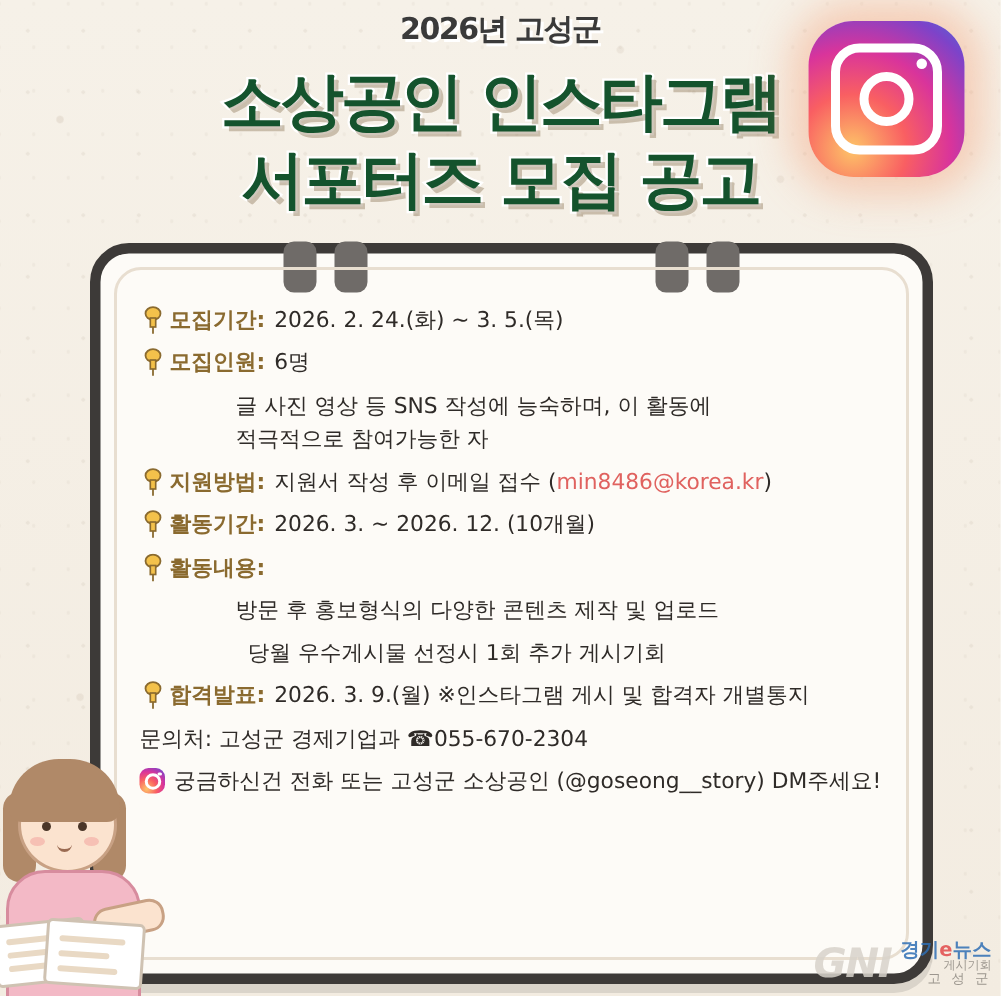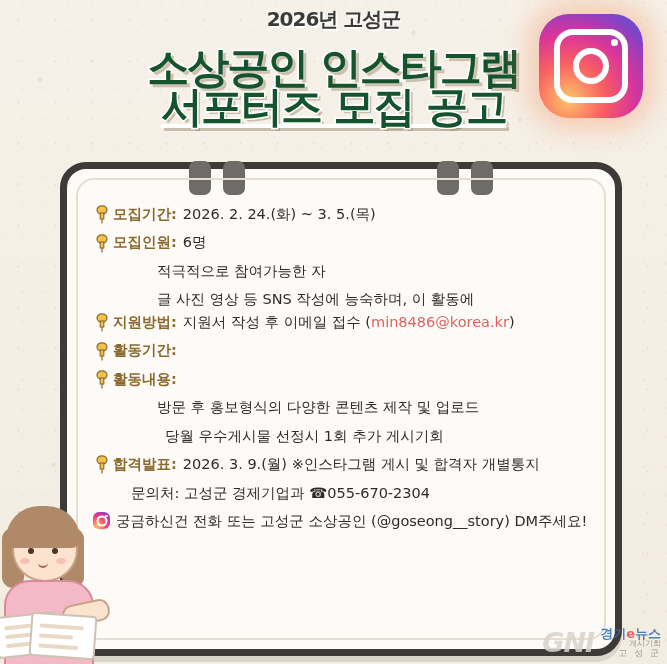--- a/index.html
+++ b/index.html
@@ -45,21 +45,21 @@
   }
   .title-line2,.title-line3{
     position:absolute;width:667px;text-align:center;
     font-size:42px;font-weight:bold;letter-spacing:-2px;
     color:#14532d;
     -webkit-text-stroke:3px #ffffff;
     paint-order:stroke fill;
     text-shadow:3px 3px 0 rgba(120,95,60,.35);
   }
   .title-line2{left:0;top:40px;}
-  .title-line3{left:0;top:79px;text-decoration:underline;}
+  .title-line3{left:0;top:92px;}
 
   
   .ig-logo{
     position:absolute;right:24px;top:14px;width:104px;height:104px;border-radius:30px;
     background:radial-gradient(circle at 28% 82%, #fdc468 0%, #f95f62 32%, #d9349b 58%, #7d43c9 84%, #4b6bd6 100%);
     box-shadow:0 0 26px 12px rgba(245,160,120,.45);
     display:flex;align-items:center;justify-content:center;
   }
   .ig-logo .sq{
     width:62px;height:62px;border:6px solid #fff;border-radius:19px;position:relative;
@@ -85,21 +85,21 @@
     position:absolute;top:-8px;width:22px;height:34px;border-radius:7px;background:#6f6b68;
   }
   .clip.l1{left:122px}.clip.l2{left:156px}
   .clip.r1{right:156px}.clip.r2{right:122px}
 
   
   .content{
     position:absolute;left:26px;top:34px;right:18px;
     font-size:14.5px;color:#2f2b28;line-height:1.55;
   }
-  .row{display:flex;align-items:center;margin-bottom:6px;}
+  .row{display:flex;align-items:flex-start;margin-bottom:6px;}
   .pin{
     width:20px;flex:0 0 20px;margin-top:1px;position:relative;height:19px;
   }
   .pin svg{display:block}
   .label{
     color:#8a6a2f;font-weight:bold;white-space:nowrap;margin-right:6px;
   }
   .txt{flex:1;}
   .cont{padding-left:64px;}
   .cont2{padding-left:72px;}
@@ -110,21 +110,21 @@
     background:radial-gradient(circle at 28% 82%, #fdc468 0%, #f95f62 36%, #d9349b 62%, #7d43c9 88%, #4b6bd6 100%);
     position:relative;
   }
   .ig-mini:before{
     content:"";position:absolute;left:50%;top:50%;transform:translate(-50%,-50%);
     width:7px;height:7px;border:2px solid #fff;border-radius:50%;
   }
   .ig-mini:after{
     content:"";position:absolute;right:2.5px;top:2.5px;width:2.5px;height:2.5px;border-radius:50%;background:#fff;
   }
-  .noind{padding-left:0;margin-left:38px;}
+  .noind{padding-left:0;}
 
   
   .char{position:absolute;left:0;bottom:0;width:120px;height:180px;}
   .char .head{
     position:absolute;left:12px;top:34px;width:62px;height:60px;border-radius:50%;
     background:#fbe3cf;border:2px solid #c8a184;
   }
   .char .hair{
     position:absolute;left:6px;top:22px;width:74px;height:42px;border-radius:38px 38px 10px 10px;
     background:#b08968;
@@ -211,22 +211,22 @@
         <svg width="18" height="19" viewBox="0 0 18 19">
             <ellipse cx="9" cy="5" rx="5" ry="4.2" fill="#f3c14b" stroke="#8a6a2f" stroke-width="1.2"></ellipse>
             <rect x="7.2" y="8" width="3.6" height="6" fill="#f3c14b" stroke="#8a6a2f" stroke-width="1.1"></rect>
             <path d="M9 14 L9 18.5" stroke="#8a6a2f" stroke-width="1.2"></path>
           </svg>
       </span>
       <span class="label">모집인원:</span>
       <span class="txt">6명</span>
     </div>
 
+    <div class="cont">글 사진 영상 등 SNS 작성에 능숙하며, 이 활동에</div>
     <div class="cont" style="margin-bottom:6px">적극적으로 참여가능한 자</div>
-    <div class="cont">글 사진 영상 등 SNS 작성에 능숙하며, 이 활동에</div>
 
     <div class="row">
       <span class="pin">
         <svg width="18" height="19" viewBox="0 0 18 19">
             <ellipse cx="9" cy="5" rx="5" ry="4.2" fill="#f3c14b" stroke="#8a6a2f" stroke-width="1.2"></ellipse>
             <rect x="7.2" y="8" width="3.6" height="6" fill="#f3c14b" stroke="#8a6a2f" stroke-width="1.1"></rect>
             <path d="M9 14 L9 18.5" stroke="#8a6a2f" stroke-width="1.2"></path>
           </svg>
       </span>
       <span class="label">지원방법:</span>
@@ -235,20 +235,21 @@
 
     <div class="row">
       <span class="pin">
         <svg width="18" height="19" viewBox="0 0 18 19">
             <ellipse cx="9" cy="5" rx="5" ry="4.2" fill="#f3c14b" stroke="#8a6a2f" stroke-width="1.2"></ellipse>
             <rect x="7.2" y="8" width="3.6" height="6" fill="#f3c14b" stroke="#8a6a2f" stroke-width="1.1"></rect>
             <path d="M9 14 L9 18.5" stroke="#8a6a2f" stroke-width="1.2"></path>
           </svg>
       </span>
       <span class="label">활동기간:</span>
+      <span class="txt">2026. 3. ~ 2026. 12. (10개월)</span>
     </div>
 
     <div class="row">
       <span class="pin">
         <svg width="18" height="19" viewBox="0 0 18 19">
             <ellipse cx="9" cy="5" rx="5" ry="4.2" fill="#f3c14b" stroke="#8a6a2f" stroke-width="1.2"></ellipse>
             <rect x="7.2" y="8" width="3.6" height="6" fill="#f3c14b" stroke="#8a6a2f" stroke-width="1.1"></rect>
             <path d="M9 14 L9 18.5" stroke="#8a6a2f" stroke-width="1.2"></path>
           </svg>
       </span>

